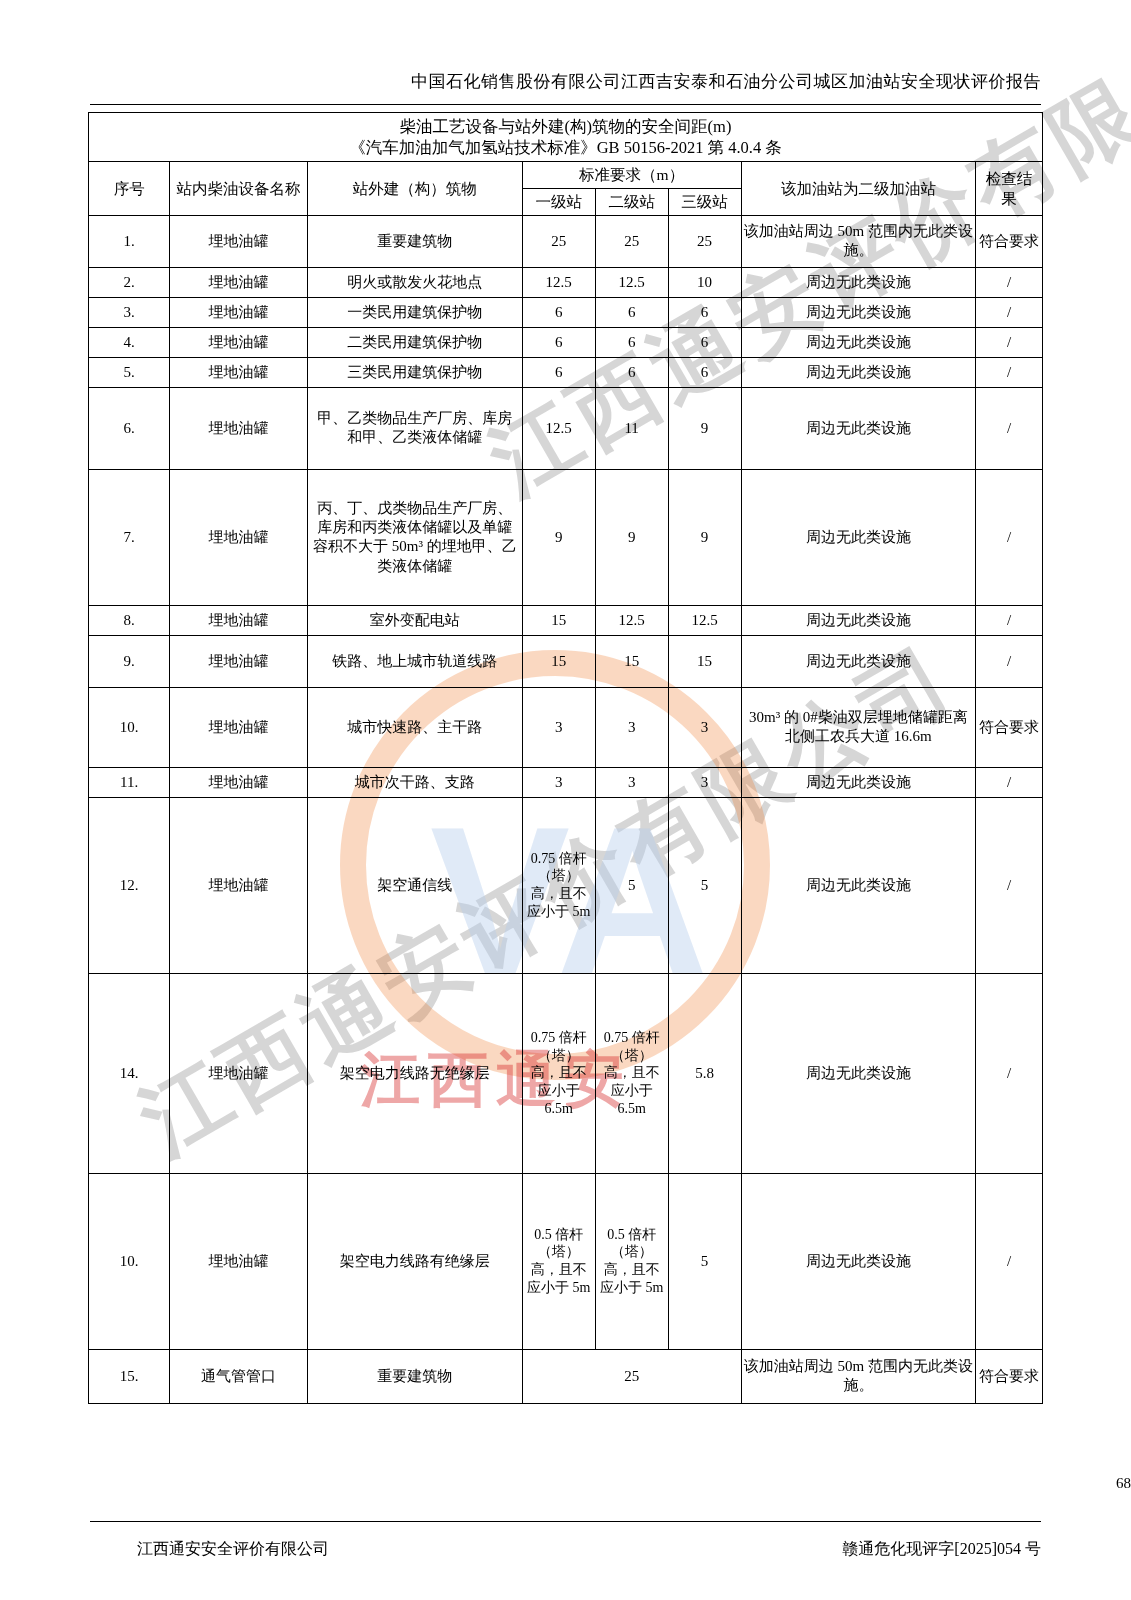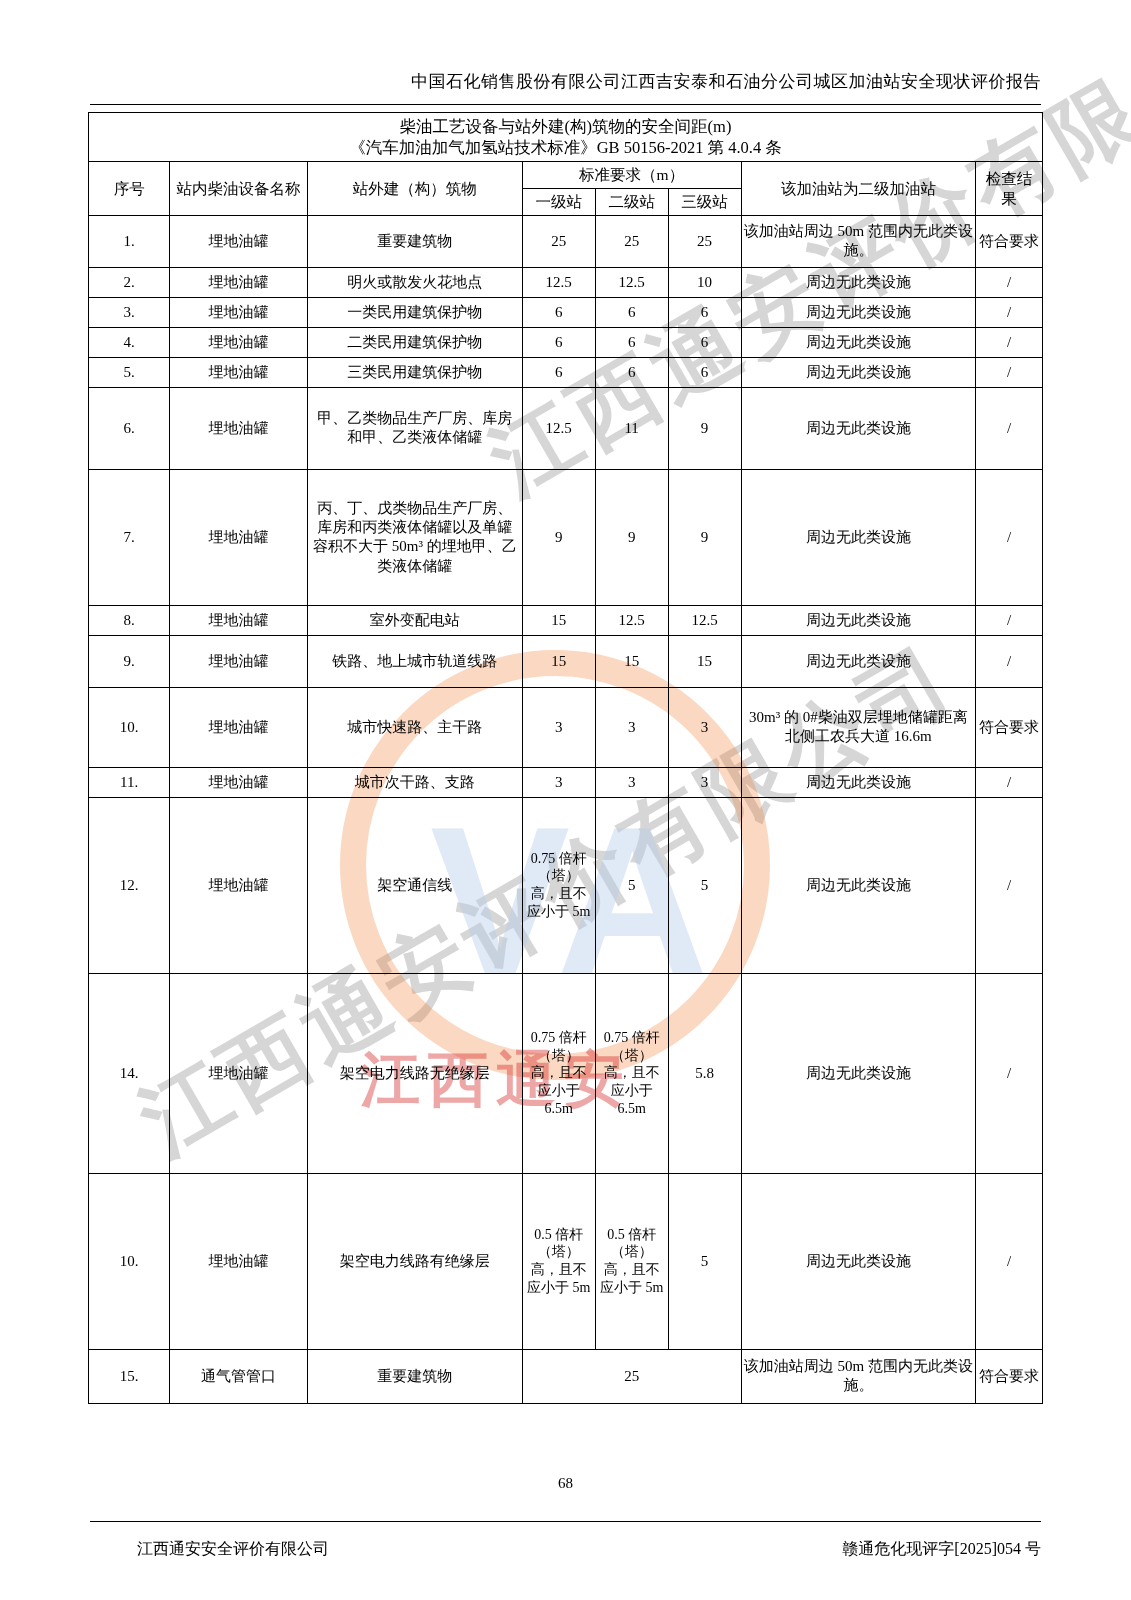--- a/index.html
+++ b/index.html
@@ -36,21 +36,21 @@
     left: 90px;
     right: 90px;
     border-bottom: 1.5px solid #000;
   }
   
   .page-number {
     position: absolute;
     bottom: 108px;
     left: 0;
     right: 0;
-    text-align: center;
+    text-align: right;
     font-size: 15px;
   }
   .doc-footer-rule {
     position: absolute;
     bottom: 78px;
     left: 90px;
     right: 90px;
     border-bottom: 1.5px solid #000;
   }
   .doc-footer {

